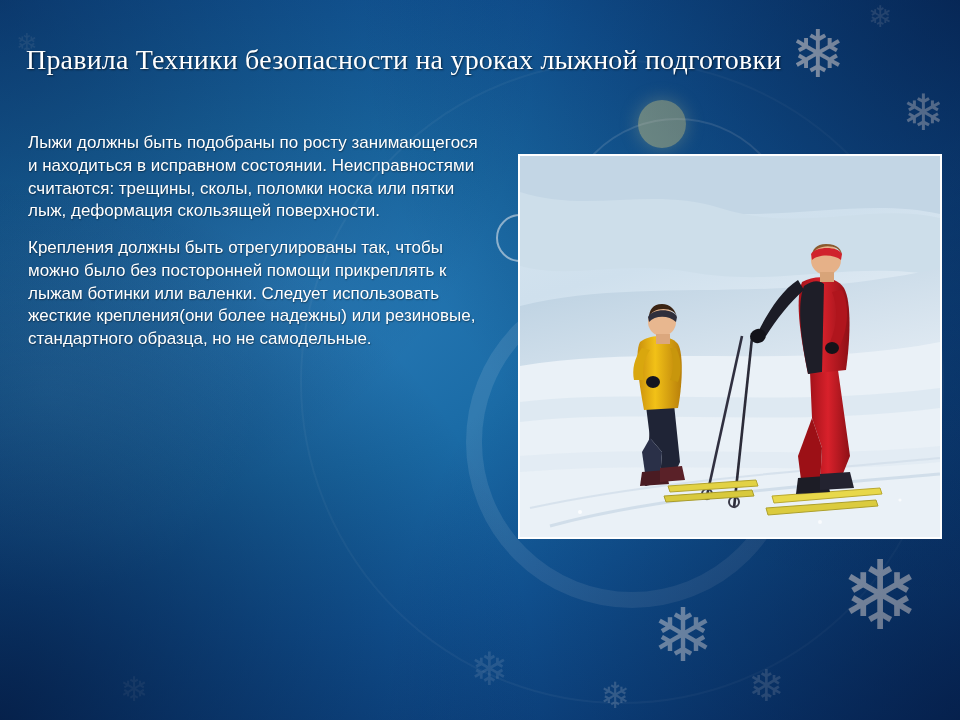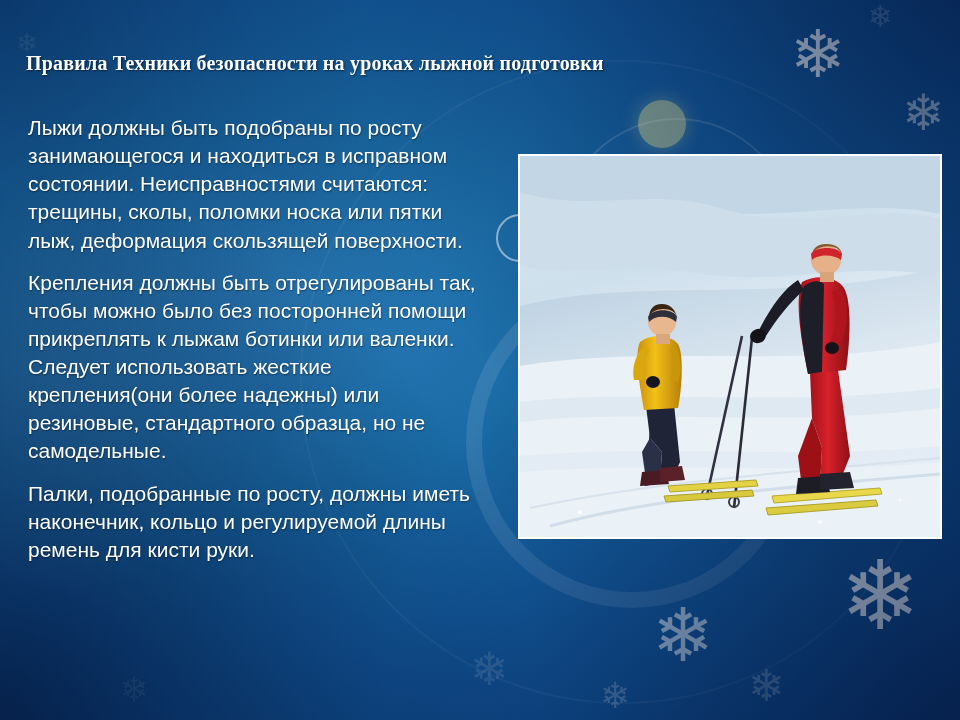--- a/index.html
+++ b/index.html
@@ -47,40 +47,40 @@
     border: 2px solid rgba(255,255,255,0.13);
   }
   .disc {
     position: absolute;
     border-radius: 50%;
   }
 
   #title {
     position: absolute;
     left: 26px;
-    top: 52px;
+    top: 44px;
     width: 920px;
     z-index: 4;
     font-family: "Liberation Serif", serif;
-    font-weight: bold;
-    font-size: 20px;
+    font-weight: normal;
+    font-size: 28px;
     color: #ffffff;
     letter-spacing: 0.2px;
     text-shadow: 1px 1px 2px rgba(0,0,0,0.55);
     white-space: nowrap;
   }
 
   #body-text {
     position: absolute;
     left: 28px;
-    top: 114px;
+    top: 132px;
     width: 452px;
     z-index: 4;
     color: #ffffff;
-    font-size: 21px;
+    font-size: 17px;
     line-height: 1.34;
     text-shadow: 0.5px 0.5px 1.5px rgba(0,0,0,0.45);
   }
   #body-text p {
     margin: 0 0 14px 0;
   }
 
   #photo {
     position: absolute;
     left: 518px;
@@ -135,21 +135,20 @@
     <div class="flake faint" style="left:120px; top:672px; font-size:34px;">❄</div>
     <div class="flake faint" style="left:906px; top:400px; font-size:28px;">❄</div>
     <div class="flake faint" style="left:16px; top:30px; font-size:26px;">❄</div>
   </div>
 
   <div id="title">Правила Техники безопасности на уроках лыжной подготовки</div>
 
   <div id="body-text">
     <p>Лыжи должны быть подобраны по росту занимающегося и находиться в исправном состоянии. Неисправностями считаются: трещины, сколы, поломки носка или пятки лыж, деформация скользящей поверхности.</p>
     <p>Крепления должны быть отрегулированы так, чтобы можно было без посторонней помощи прикреплять к лыжам ботинки или валенки. Следует использовать жесткие крепления(они более надежны) или резиновые, стандартного образца, но не самодельные.</p>
-    <p>Палки, подобранные по росту, должны иметь наконечник, кольцо и регулируемой длины ремень для кисти руки.</p>
   </div>
 
   <div id="photo">
     <svg width="420" height="381" viewBox="0 0 420 381">
       <defs>
         <linearGradient id="snowBg" x1="0" y1="0" x2="0.3" y2="1">
           <stop offset="0%" stop-color="#d8e6f0"></stop>
           <stop offset="35%" stop-color="#cfe0ed"></stop>
           <stop offset="70%" stop-color="#e6eef5"></stop>
           <stop offset="100%" stop-color="#f2f6fa"></stop>

